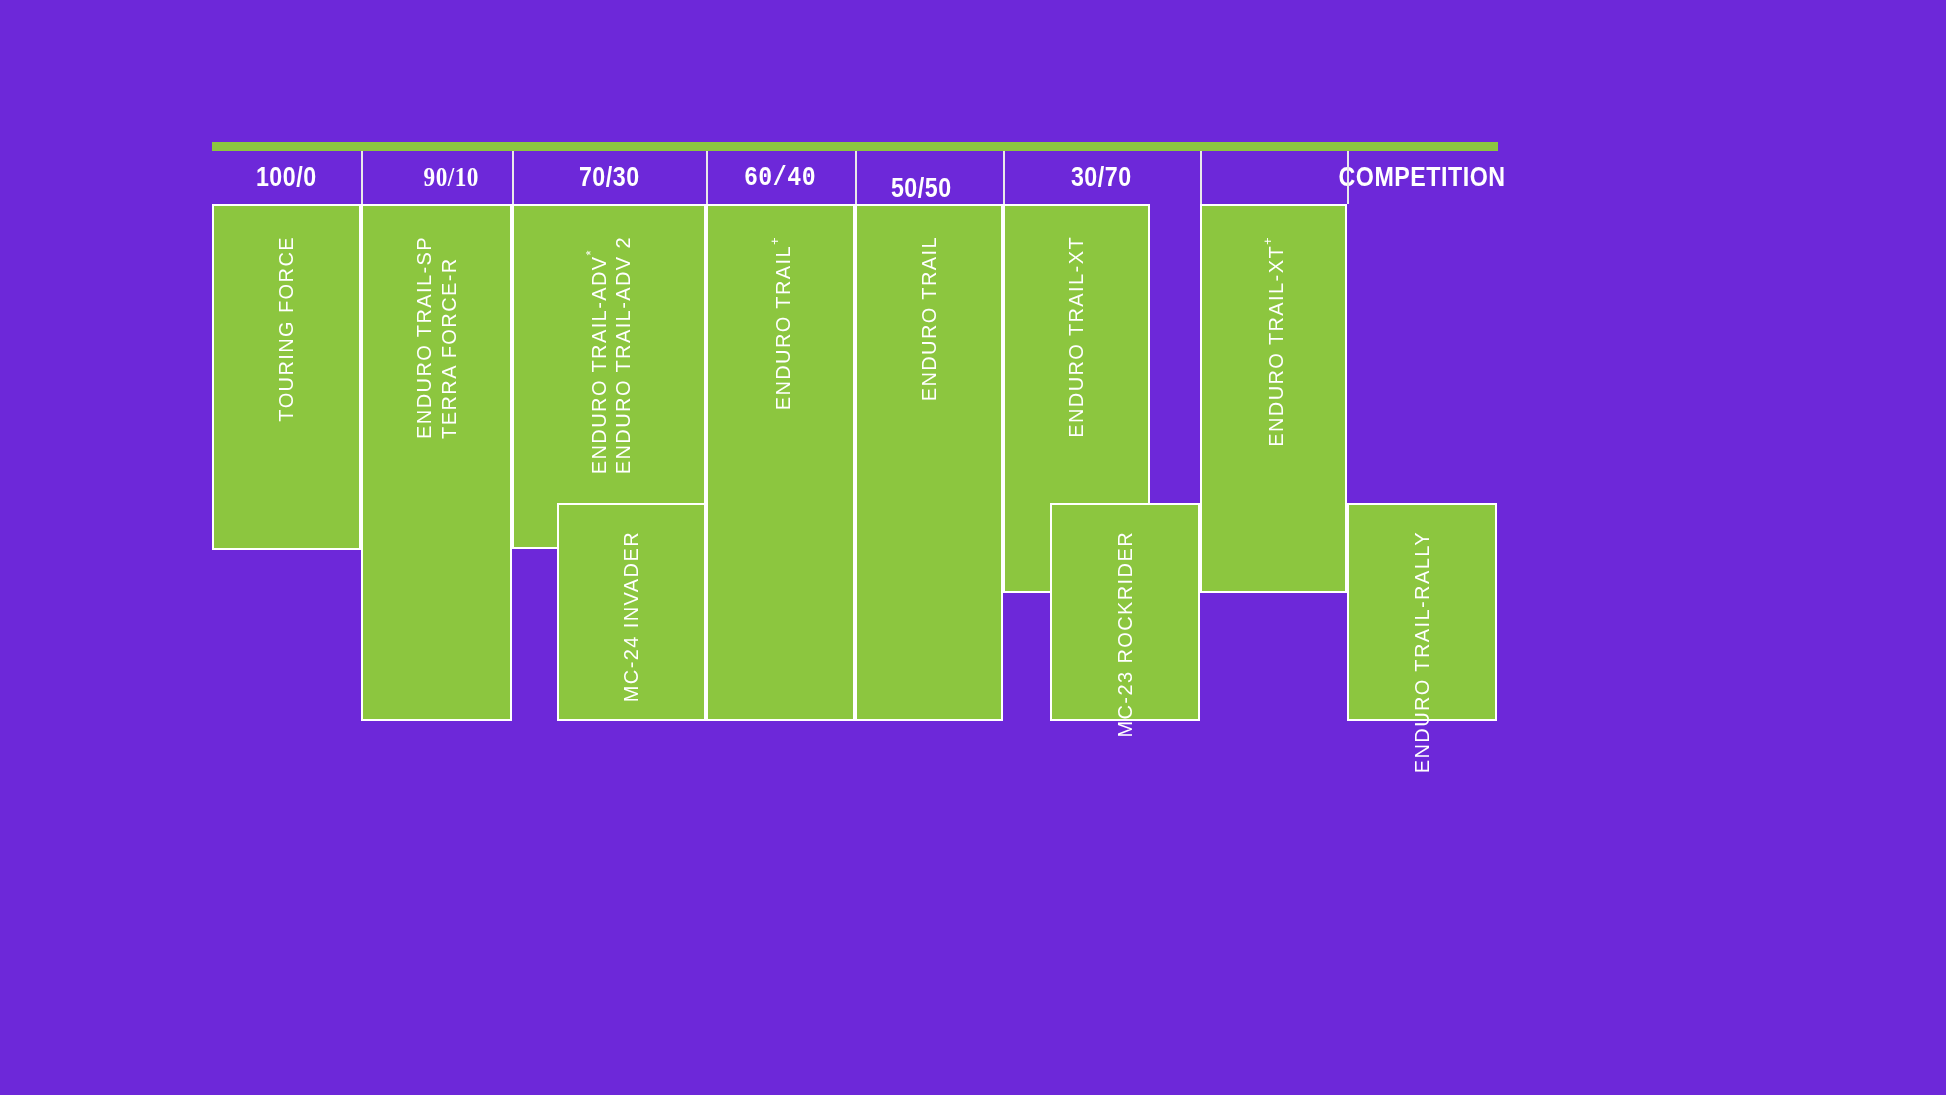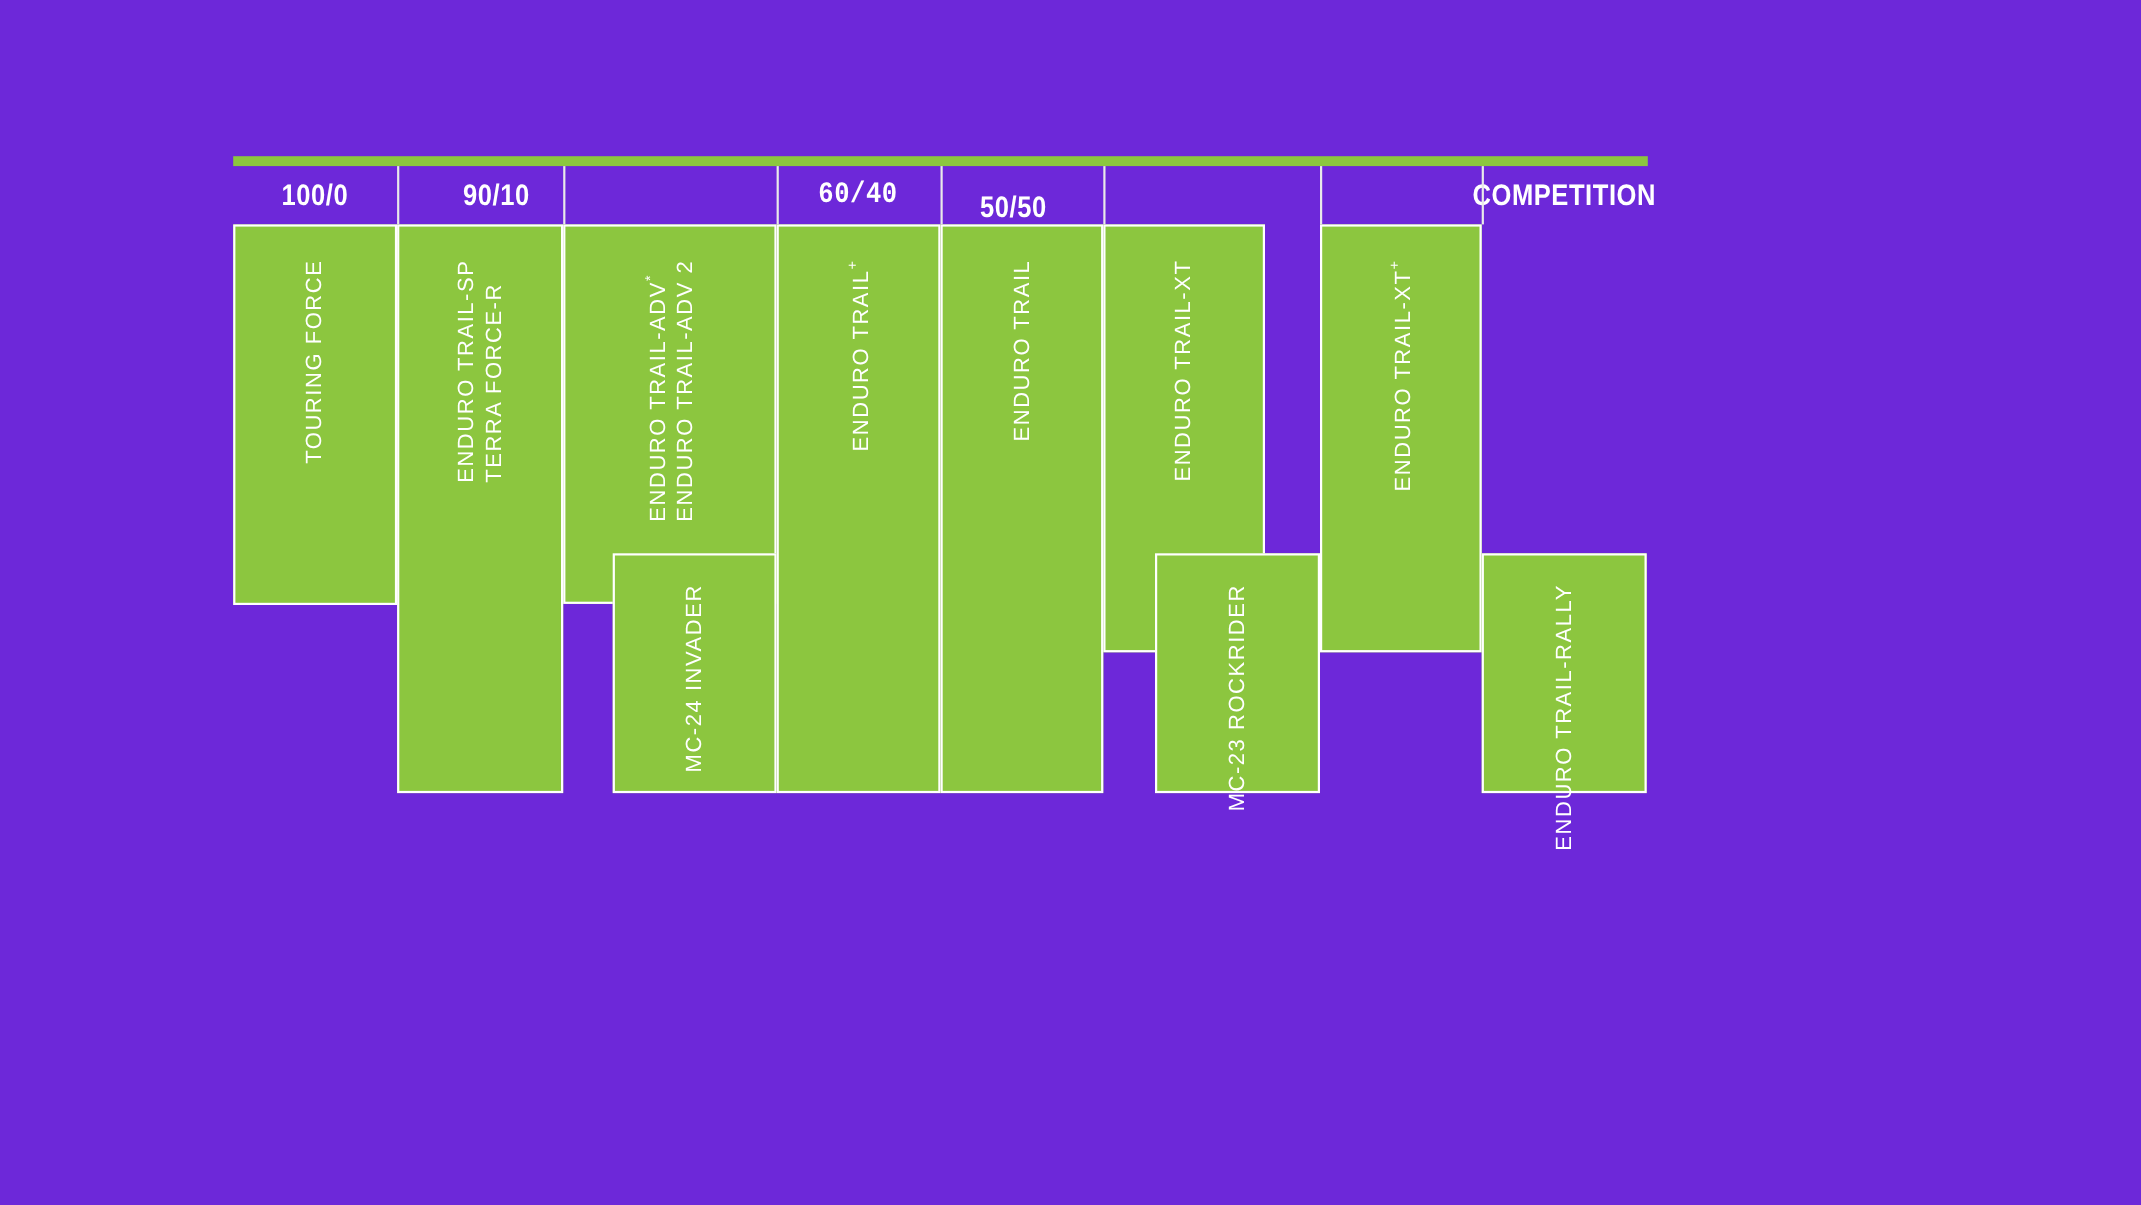--- a/index.html
+++ b/index.html
@@ -41,33 +41,39 @@
 <body>
 
 <div id="stage">
 
   <div class="accent-rule" style="left: 212px; top: 142px; width: 1286px; height: 9px; background: rgb(140, 198, 63);"></div>
 
   <div class="header-band" style="left: 212px; top: 151px; width: 1285px; height: 53px;">
       <div class="hdr-cell" style="left: 0px; width: 149px;">
         <span style="color: rgb(255, 255, 255);">100/0</span>
       </div>
-      <div class="hdr-cell" style="left: 149px; width: 180px;">
+      <div class="hdr-cell" style="left: 149px; width: 180px; font-family: Liberation Serif, serif;">
         <span style="color: rgb(255, 255, 255);">90/10</span>
       </div>
       <div class="hdr-div" style="left: 149px; top: 0px; height: 53px; background: rgb(233, 233, 233);"></div>
+      <div class="hdr-cell" style="left: 300px; width: 194px;">
+        <span style="color: rgb(255, 255, 255);">70/30</span>
+      </div>
       <div class="hdr-div" style="left: 300px; top: 0px; height: 53px; background: rgb(233, 233, 233);"></div>
       <div class="hdr-cell" style="left: 494px; width: 149px; font-family: Liberation Mono, monospace;">
         <span style="color: rgb(255, 255, 255);">60/40</span>
       </div>
       <div class="hdr-div" style="left: 494px; top: 0px; height: 53px; background: rgb(233, 233, 233);"></div>
       <div class="hdr-cell" style="left: 643px; width: 132px; align-items: flex-end;">
         <span style="color: rgb(255, 255, 255);">50/50</span>
       </div>
       <div class="hdr-div" style="left: 643px; top: 0px; height: 53px; background: rgb(233, 233, 233);"></div>
+      <div class="hdr-cell" style="left: 791px; width: 197px;">
+        <span style="color: rgb(255, 255, 255);">30/70</span>
+      </div>
       <div class="hdr-div" style="left: 791px; top: 0px; height: 53px; background: rgb(233, 233, 233);"></div>
       <div class="hdr-cell" style="left: 976px; width: 147px; margin-top: 44px;">
         <span style="color: rgb(255, 255, 255);">20/80</span>
       </div>
       <div class="hdr-div" style="left: 988px; top: 0px; height: 53px; background: rgb(233, 233, 233);"></div>
       <div class="hdr-cell" style="left: 1135px; width: 150px;">
         <span style="color: rgb(255, 255, 255);">COMPETITION</span>
       </div>
       <div class="hdr-div" style="left: 1135px; top: 0px; height: 53px; background: rgb(233, 233, 233);"></div>
     </div>

